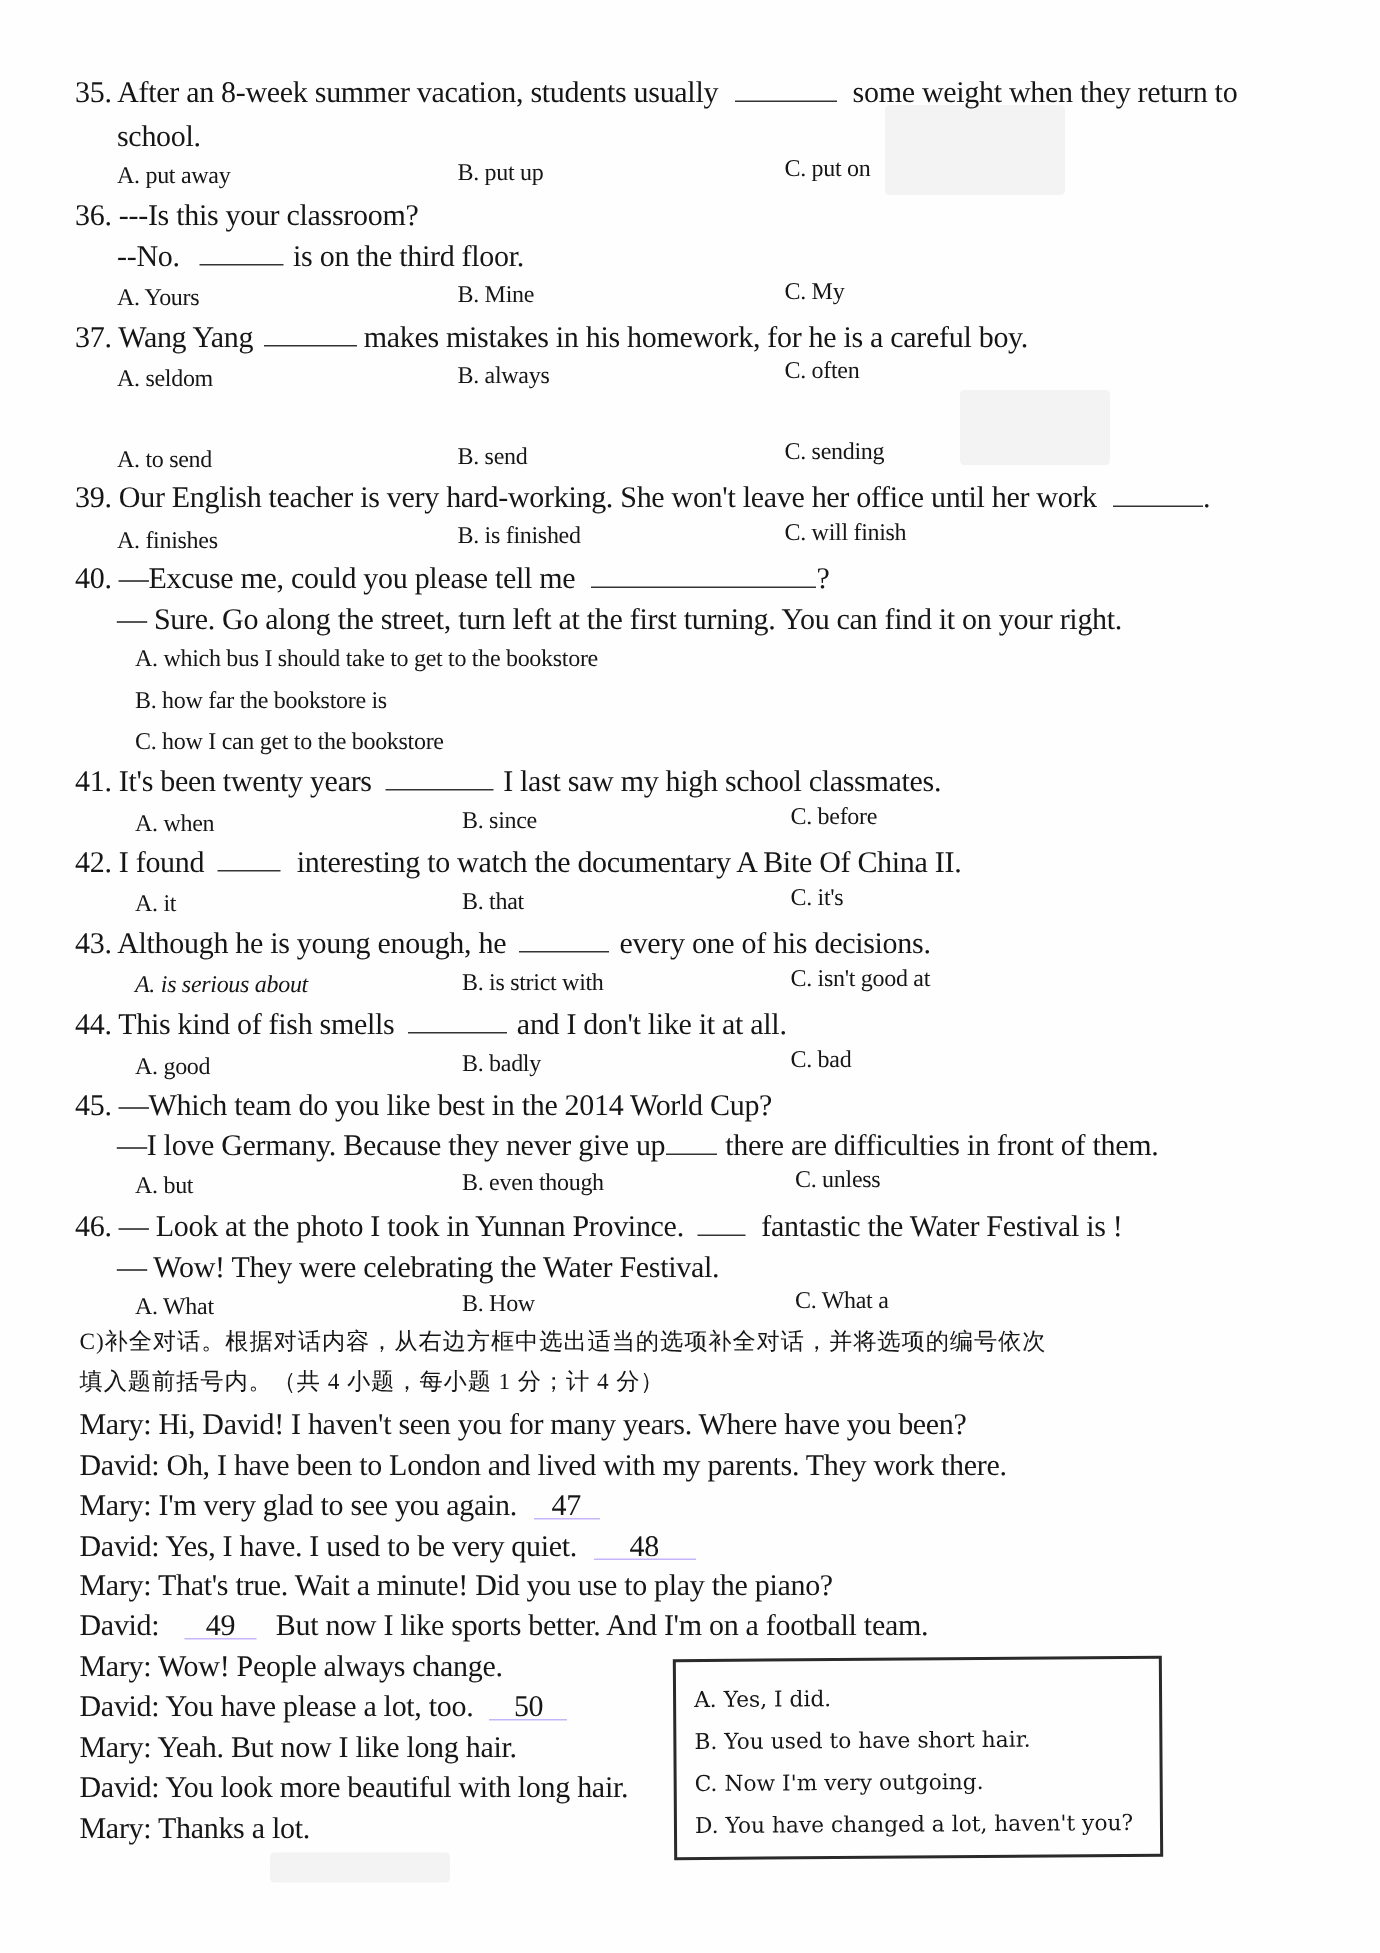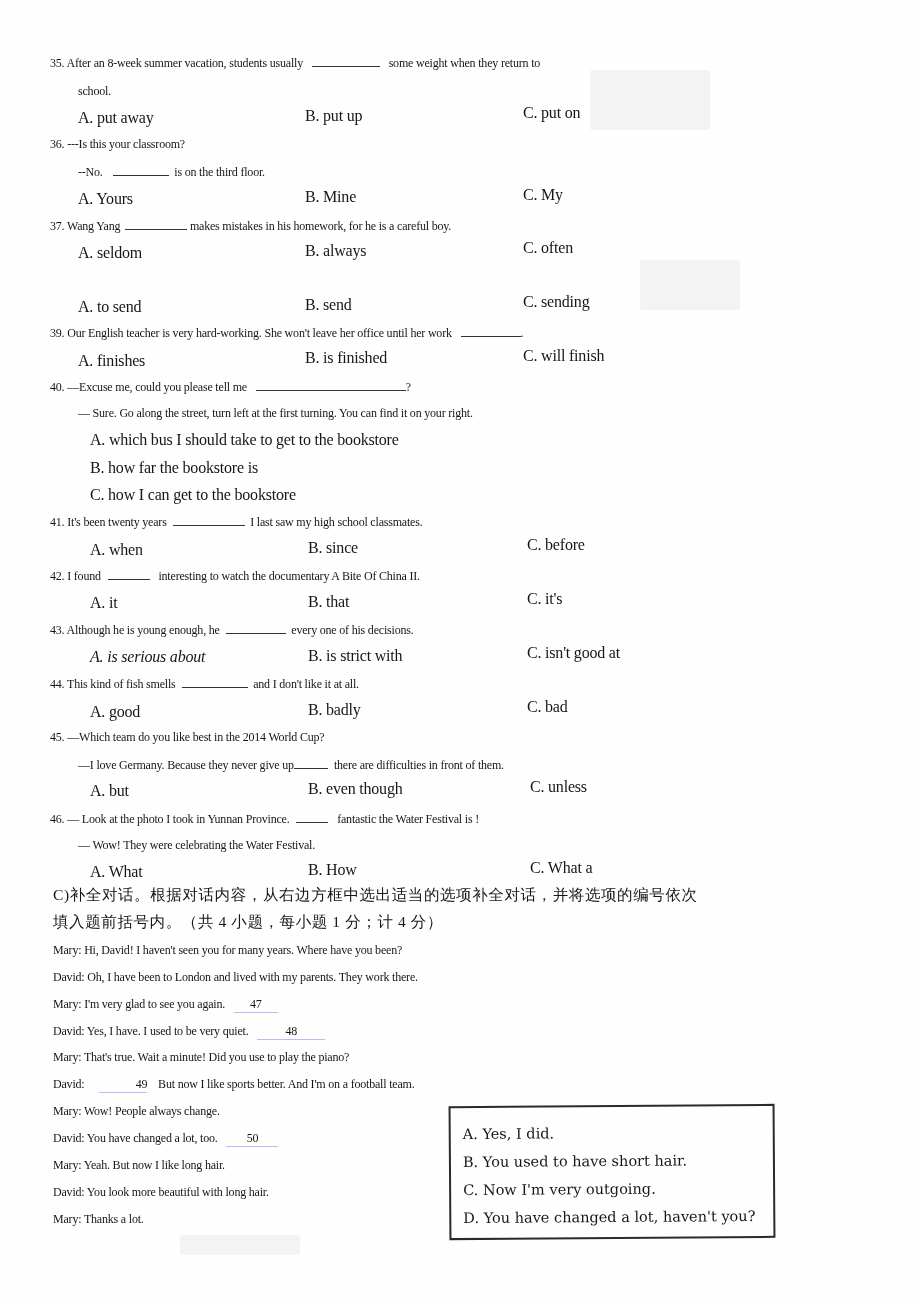--- a/index.html
+++ b/index.html
@@ -16,21 +16,21 @@
       color: #161616;
     }
     .page {
       position: absolute;
       left: 0; top: 0;
       width: 920px; height: 1302px;
       background: #fefefe;
     }
     .line {
       position: absolute;
-      font-size: 12px;
+      font-size: 20px;
       line-height: 20px;
       white-space: nowrap;
       letter-spacing: -0.2px;
       transform-origin: left center;
     }
     .opt {
       position: absolute;
       font-size: 16px;
       line-height: 20px;
       white-space: nowrap;
@@ -216,26 +216,26 @@
     <span>Mary: I'm very glad to see you again.</span>
     <span class="num-blank" style="width:44px;margin-left:6px;">47</span>
   </div>
   <div class="line" style="left:53px;top:1021px;">
     <span>David: Yes, I have. I used to be very quiet.</span>
     <span class="num-blank" style="width:68px;margin-left:6px;">48</span>
   </div>
   <div class="line" style="left:53px;top:1047px;">Mary: That's true. Wait a minute! Did you use to play the piano?</div>
   <div class="line" style="left:53px;top:1074px;">
     <span>David:</span>
-    <span class="num-blank" style="width:48px;margin:0 8px 0 12px;text-align:right;">49</span>
+    <span class="num-blank" style="width:48px;margin:0 8px 0 12px;">49</span>
     <span>But now I like sports better. And I'm on a football team.</span>
   </div>
   <div class="line" style="left:53px;top:1101px;">Mary: Wow! People always change.</div>
   <div class="line" style="left:53px;top:1128px;">
-    <span>David: You have changed a lot, too.</span>
+    <span>David: You have please a lot, too.</span>
     <span class="num-blank" style="width:52px;margin-left:6px;">50</span>
   </div>
   <div class="line" style="left:53px;top:1155px;">Mary: Yeah. But now I like long hair.</div>
   <div class="line" style="left:53px;top:1182px;">David: You look more beautiful with long hair.</div>
   <div class="line" style="left:53px;top:1209px;">Mary: Thanks a lot.</div>
 
   <div class="answer-box">
     <div class="box-item" style="top:17px;">A. Yes, I did.</div>
     <div class="box-item" style="top:45px;">B. You used to have short hair.</div>
     <div class="box-item" style="top:73px;">C. Now I'm very outgoing.</div>

